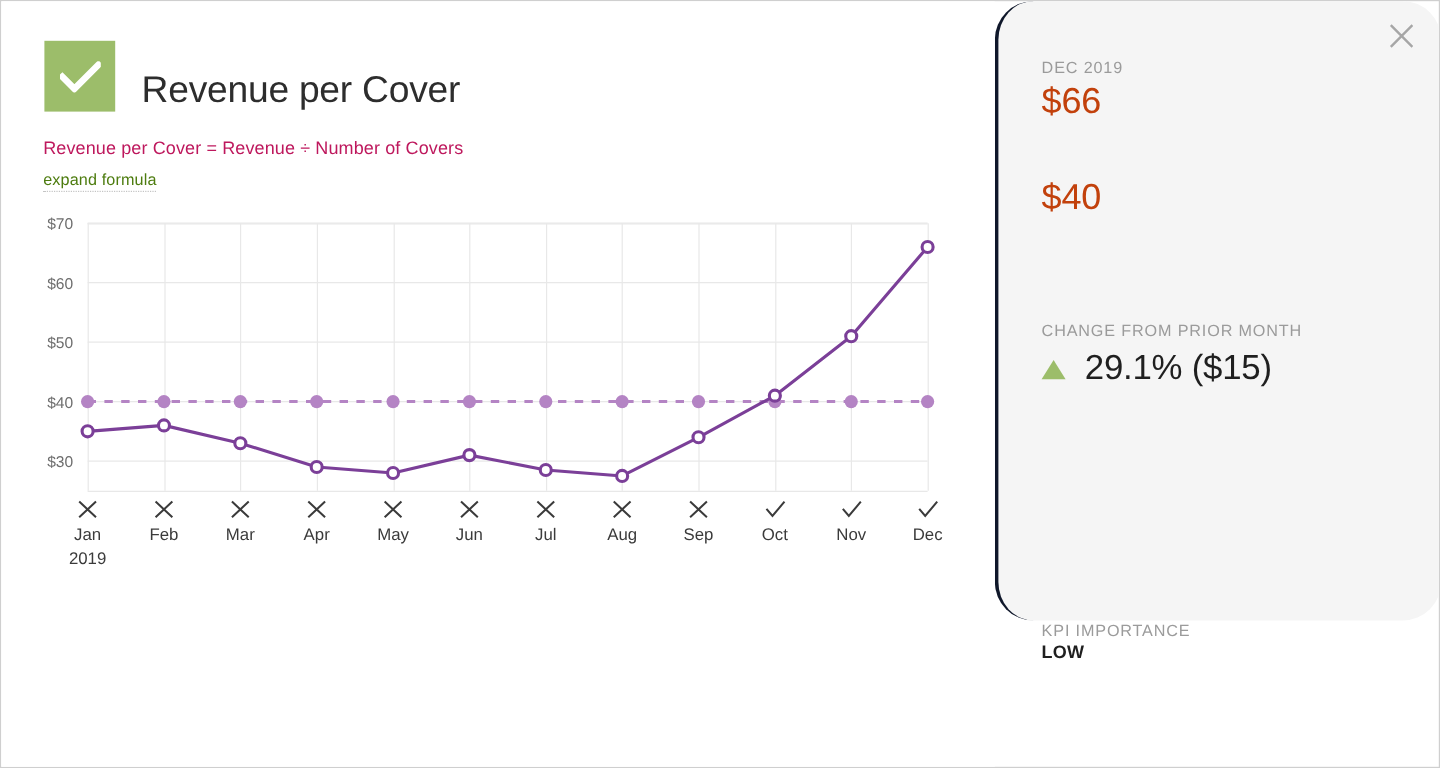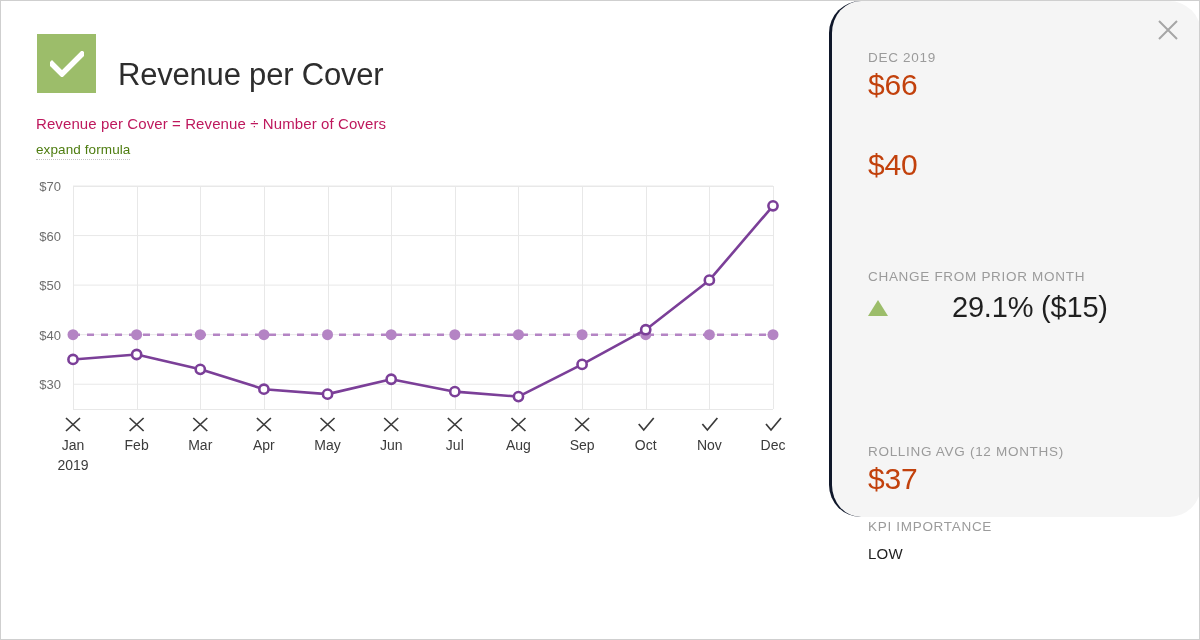--- a/index.html
+++ b/index.html
@@ -144,21 +144,20 @@
     font-size: 30px;
     color: #c2410c;
     font-weight: 400;
     margin-top: 2px;
     letter-spacing: -0.2px;
   }
   .stat-value-row {
     display: flex;
     align-items: center;
     margin-top: 6px;
-    gap: 48px;
   }
   .tri-up {
     width: 0; height: 0;
     border-left: 10px solid transparent;
     border-right: 10px solid transparent;
     border-bottom: 16px solid #9cbd6a;
     margin-right: 16px;
     flex: none;
   }
   .delta-text {
@@ -167,22 +166,21 @@
     letter-spacing: -0.2px;
   }
   .target-dash {
     display: inline-block;
     vertical-align: middle;
     margin-left: 14px;
   }
   .importance-value {
     font-size: 15px;
     color: #1f1f1f;
-    font-weight: normal;
-    margin-top: 10px;
+    font-weight: bold;
     letter-spacing: 0.2px;
   }
 </style>
 </head>
 <body>
 
 <div class="screen">
 
   <div class="main-panel">
 
@@ -323,24 +321,20 @@
 
     <div class="stat-block" style="top:234px;margin-top:32px;">
       <div class="stat-label">CHANGE FROM PRIOR MONTH</div>
       <div class="stat-value-row">
         <div class="tri-up"></div>
         <div class="delta-text">29.1% ($15)</div>
       </div>
     </div>
 
 
-    <div class="stat-block" style="top:441px;">
-      <div class="stat-label">ROLLING AVG (12 MONTHS)</div>
-      <div class="stat-value">$37</div>
-    </div>
 
     <div class="stat-block" style="top:516px;">
       <div class="stat-label">KPI IMPORTANCE</div>
       <div class="importance-value">LOW</div>
     </div>
 
   </div>
 </div>
 
 </body></html>

